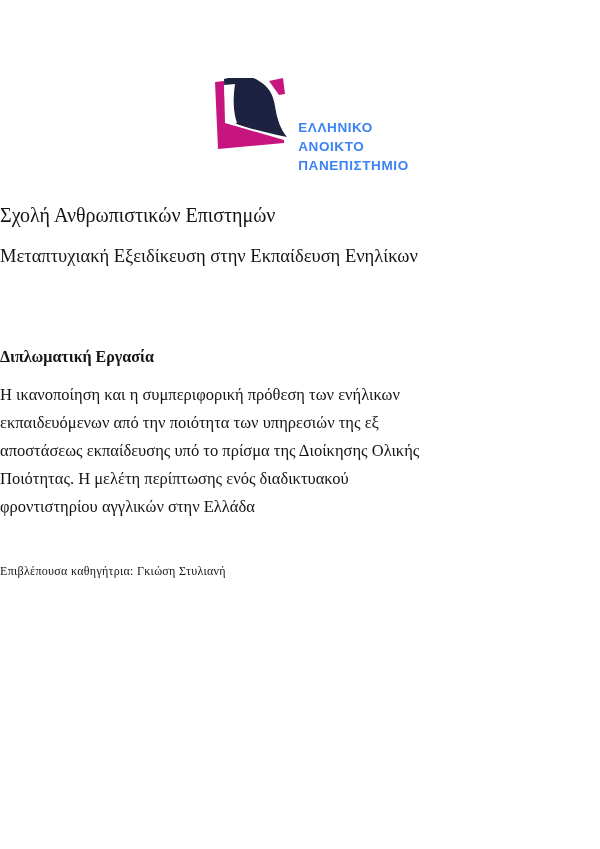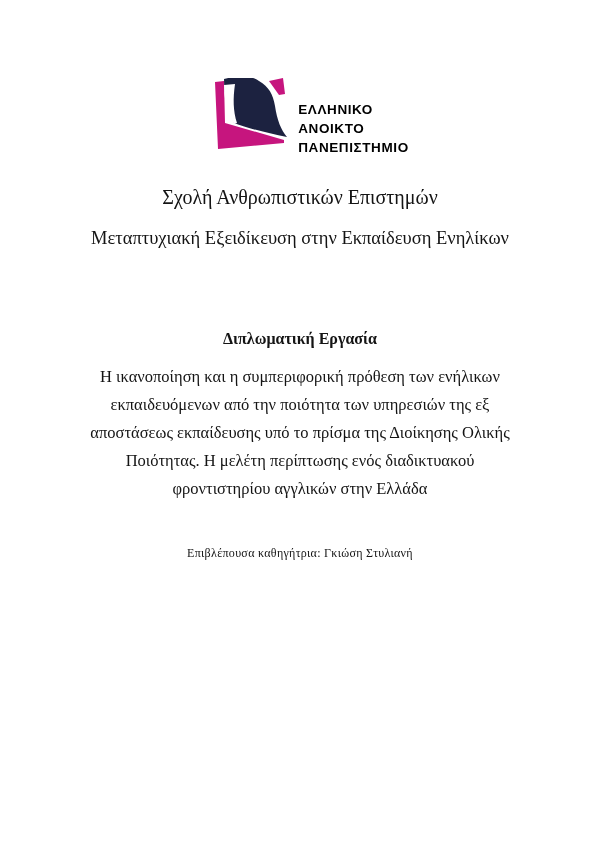--- a/index.html
+++ b/index.html
@@ -15,29 +15,29 @@
   .logo{
     display:flex;
     justify-content:center;
     align-items:flex-start;
     padding-top:78px;
     transform:translateX(9px);
   }
   .logo-icon{width:80px;height:76px;flex:0 0 auto;}
   .logo-text{
     margin-left:9px;
-    margin-top:22px;
+    margin-top:40px;
     font-family:"Liberation Sans", sans-serif;
     font-weight:bold;
     font-size:13.5px;
     line-height:19px;
     letter-spacing:0.6px;
-    color:#000000;
+    color:#3b82f6;
   }
-  .centered{text-align:center;}
+  .centered{text-align:left;}
   .school{
     margin:28px 0 0 0;
     font-size:20px;
     line-height:24px;
     font-weight:normal;
   }
   .program{
     margin:18px 0 0 0;
     font-size:18.5px;
     line-height:22px;

